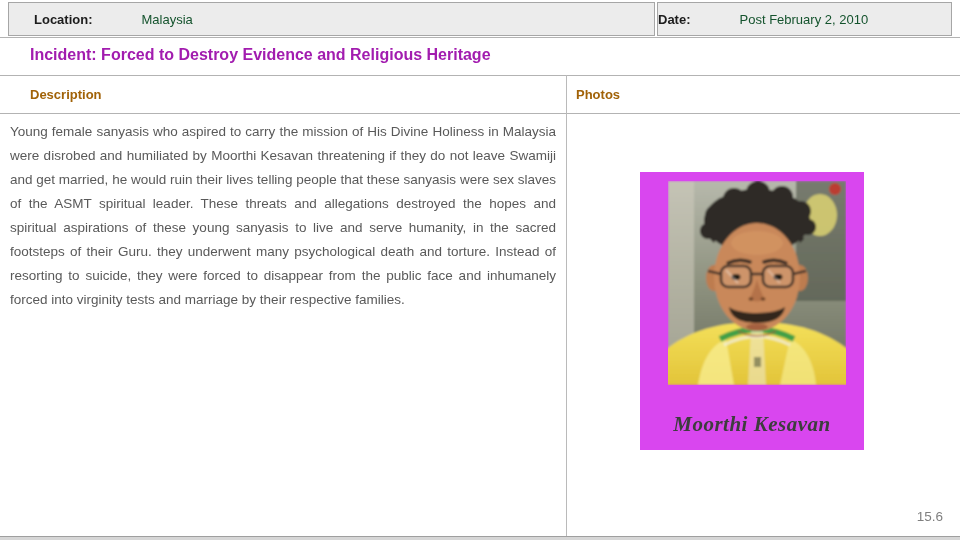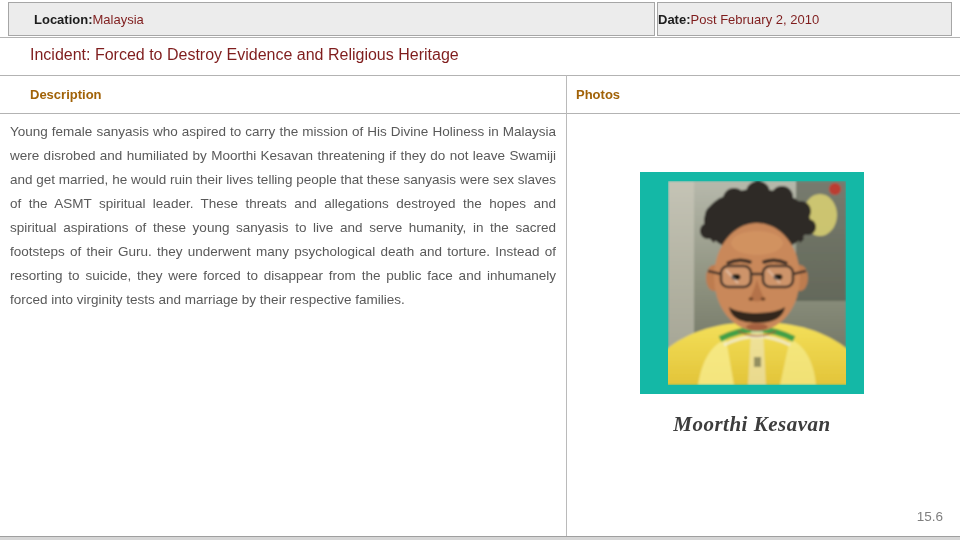--- a/index.html
+++ b/index.html
@@ -10,47 +10,47 @@
   }
   
   .bottom-strip {
     position:absolute; left:0; right:0; bottom:0; height:3px;
     background:#d6d6d6; border-top:1px solid #9f9f9f;
   }
   
   .meta-cell {
     position:absolute; top:2px; height:34px; background:#ececec;
     border:1px solid #a6a6a6; box-sizing:border-box;
-    display:flex; align-items:center; font-size:13px;
+    display:flex; align-items:center; font-size:13px;gap:41px;
   }
   .meta-location { left:8px; width:647px; padding-left:25px; }
   .meta-date { left:657px; width:295px; }
   .meta-label { font-weight:bold; color:#1c1c1c; }
-  .meta-value { color:#7f1d1d; }
+  .meta-value { margin-left:8px; color:#14532d; }
   
   .hline { position:absolute; left:0; right:0; height:1px; background:#b3b3b3; }
   .hline-1 { top:37px; }
   .hline-2 { top:75px; }
   .hline-3 { top:113px; }
   
   .vline { position:absolute; left:566px; top:75px; width:1px; height:462px; background:#bababa; }
   .incident-title {
-    position:absolute; left:30px; top:46px; font-size:16px; font-weight:normal; color:#7f1d1d;
+    position:absolute; left:30px; top:46px; font-size:16px; font-weight:bold; color:#a21caf;
   }
   .col-header { position:absolute; top:87px; font-size:13px; font-weight:bold; color:#a16207; }
   .col-header-description { left:30px; }
   .col-header-photos { left:576px; }
   .description-text {
     position:absolute; left:10px; top:120px; width:546px;
     font-size:13.5px; line-height:24px; color:#595959;
     text-align:justify; margin:0;
   }
   .photo-card {
-    position:absolute; left:640px; top:172px; width:224px; height:222px;
-    background:#14b8a6;
+    position:absolute; left:640px; top:172px; width:224px; height:278px;
+    background:#d946ef;
   }
   .portrait { position:absolute; left:28px; top:9px; width:178px; height:204px; display:block; }
   .photo-caption {
     position:absolute; left:0; right:0; top:240px; text-align:center;
     font-family:"Liberation Serif", serif; font-style:italic; font-weight:bold;
     font-size:21px; color:#3d3d3d; letter-spacing:0.5px;
   }
   .page-number {
     position:absolute; right:17px; top:509px; font-size:13.5px; color:#7f7f7f;margin-left:45px;
   }

